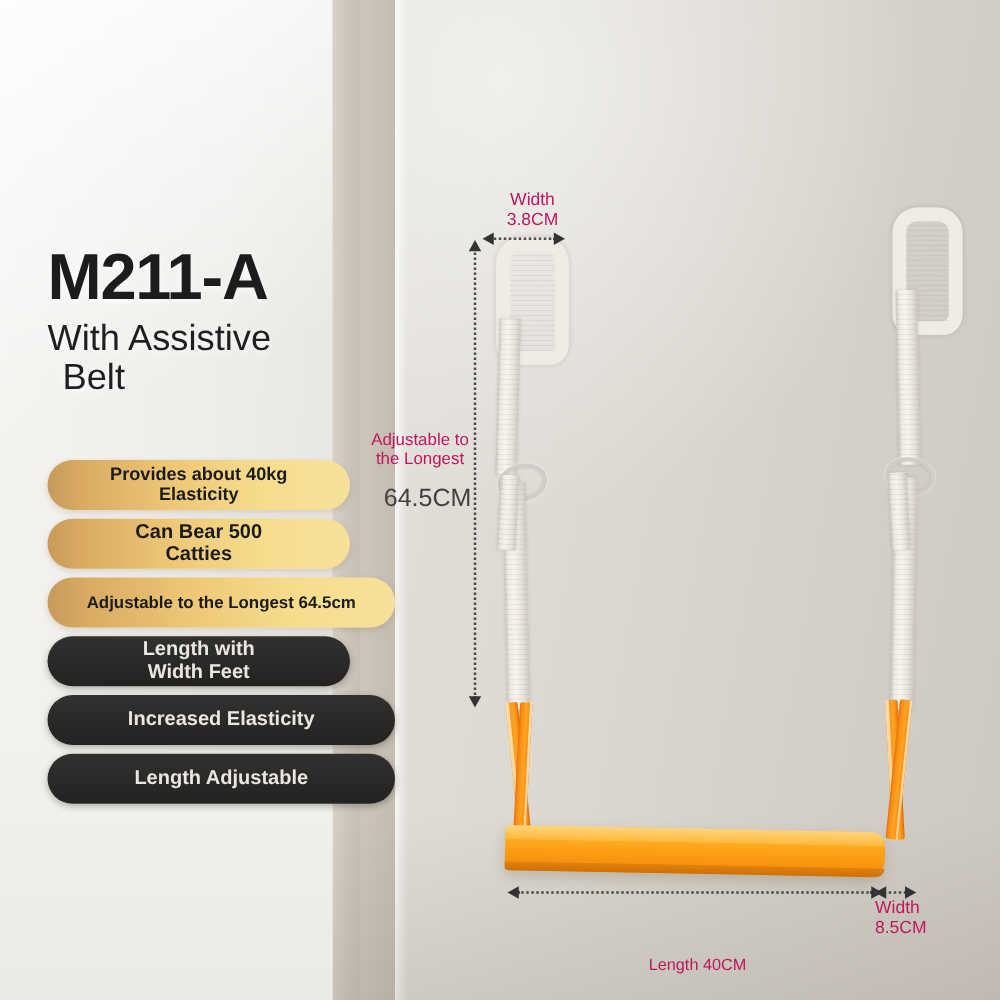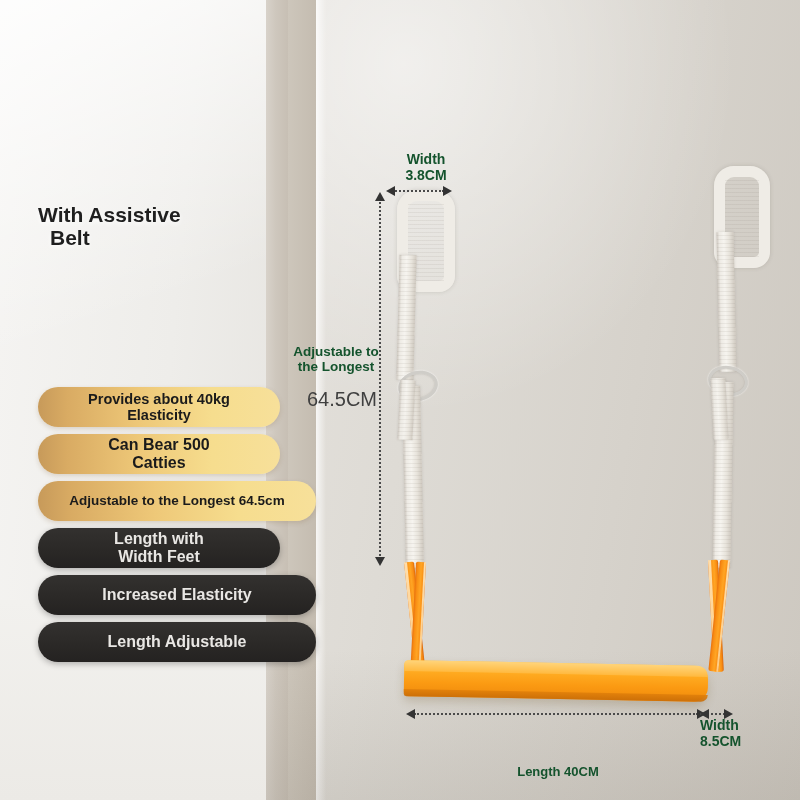--- a/index.html
+++ b/index.html
@@ -46,27 +46,27 @@
     background:linear-gradient(0deg,#eceae6,#f2f1ee);
   }
 
   
   .headline{position:absolute;left:38px;top:196px;width:300px;}
   .h-model{
     font-size:52px;font-weight:700;color:#1c1c1c;letter-spacing:-1px;
     line-height:1.0;text-shadow:0 2px 5px rgba(255,255,255,.9);
   }
   .h-sub{
-    font-size:21px;font-weight:700;color:#1f1f1f;line-height:1.08;
+    font-size:29px;font-weight:400;color:#1f1f1f;line-height:1.08;
     margin-top:8px;text-shadow:0 2px 5px rgba(255,255,255,.9);
   }
   .h-sub .l2{display:block;padding-left:12px;}
 
   
-  .badges{position:absolute;left:38px;top:368px;width:280px;margin-top:19px;}
+  .badges{position:absolute;left:38px;top:368px;width:280px;}
   .badge{
     position:relative;display:flex;align-items:center;justify-content:center;
     text-align:center;box-sizing:border-box;overflow:hidden;
   }
   .badge-gold{
     width:242px;height:40px;border-radius:21px;margin-bottom:7px;
     background:linear-gradient(90deg,#c79a5a 0%,#d9ab63 12%,#eec878 42%,#f6dd8e 72%,#f7e09a 100%);
     box-shadow:0 2px 5px rgba(130,100,60,.22);
     font-size:14.5px;font-weight:700;color:#1b1b1b;line-height:1.12;
   }
@@ -132,21 +132,21 @@
     background:linear-gradient(180deg,#ffd47a 0%,#ffb93f 100%);
   }
   .footboard-edge{
     position:absolute;left:0;bottom:0;width:100%;height:7px;
     border-radius:0 0 14px 5px;
     background:linear-gradient(180deg,#e07f0a,#c96d07);
     opacity:.9;
   }
 
   
-  .dim-label{position:absolute;color:#14532d;font-weight:700;line-height:1.12;text-align:center;}
+  .dim-label{position:absolute;color:#be185d;font-weight:400;line-height:1.12;text-align:center;}
   .dim-label.light{font-weight:400;}
 
   .dot-v{
     position:absolute;width:0;border-left:2px dotted #4a4a4a;
   }
   .dot-h{
     position:absolute;height:0;border-top:2px dotted #4a4a4a;
   }
   .arrow{position:absolute;width:0;height:0;}
   .arrow-up{border-left:5px solid transparent;border-right:5px solid transparent;border-bottom:9px solid #333;}
@@ -216,20 +216,21 @@
       <div class="orange-rim" style="right:0;"></div>
     </div>
 
     <div class="footboard">
       <div class="footboard-top"></div>
       <div class="footboard-edge"></div>
     </div>
   </div>
 
   <div class="headline">
+    <div class="h-model">M211-A</div>
     <div class="h-sub">
       <span>With Assistive</span>
       <span class="l2">Belt</span>
     </div>
   </div>
 
   <div class="badges">
 
     <div class="badge badge-gold b1">
       <div>

